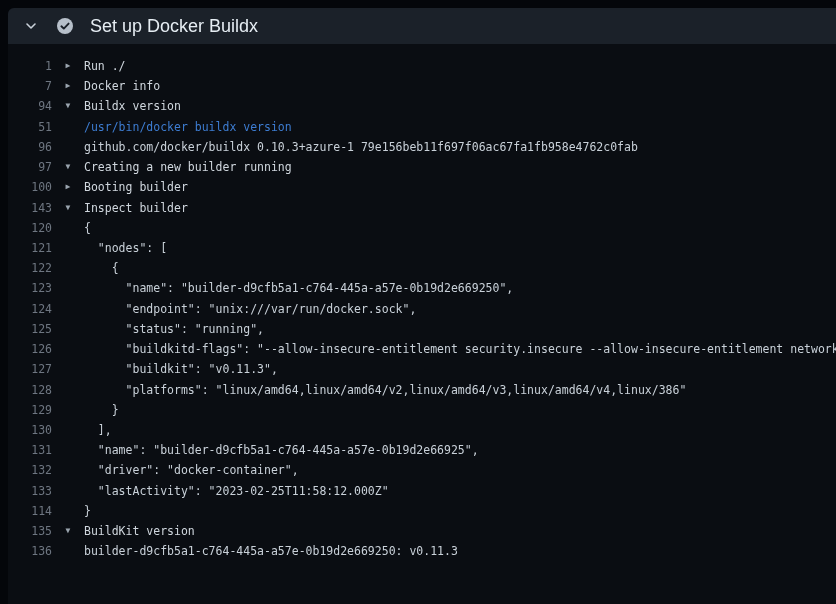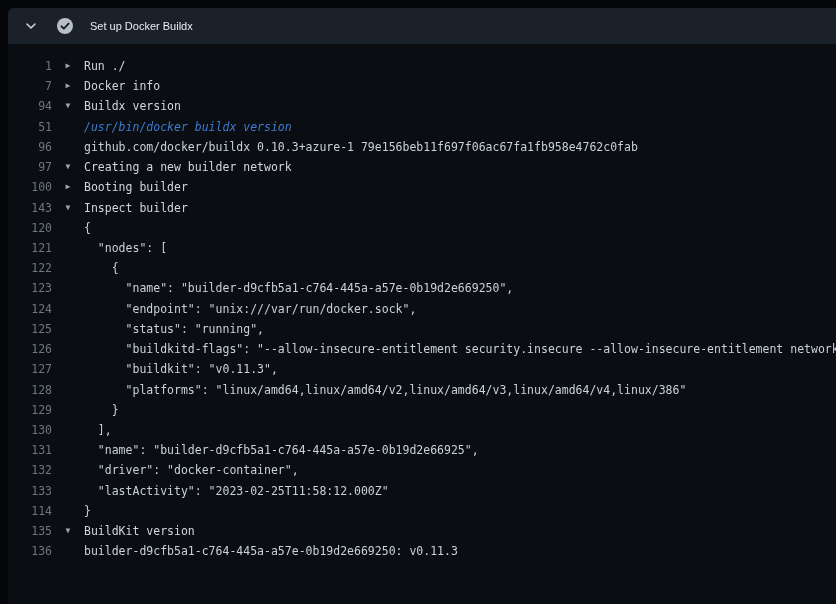--- a/index.html
+++ b/index.html
@@ -31,21 +31,21 @@
   }
   .status-wrap {
     width: 30px; height: 26px;
     display: flex; align-items: center; justify-content: center;
     flex: none;
     margin-left: 6px;
   }
   .step-title {
     margin-left: 10px;
     font-family: "Liberation Sans", sans-serif;
-    font-size: 11px;
+    font-size: 18px;
     font-weight: 500;
     color: #e6edf3;
     white-space: nowrap;
   }
   .log-body {
     padding-top: 12px;
   }
   .row {
     display: flex;
     align-items: center;
@@ -72,21 +72,21 @@
   .row .text {
     flex: 1 1 auto;
     min-width: 0;
     overflow: hidden;
     white-space: pre;
     color: var(--log-text, #c9d1d9);
   }
   .row.group-collapsed, .row.group-expanded { cursor: pointer; }
   .row.group-collapsed .text,
   .row.group-expanded .text { color: var(--group-text, #d0d7de); }
-  .row.command .text { color: var(--command-text, #3d7cd1); font-style: italic; }
+  .row.command .text { color: var(--command-text, #3d7cd1); }
 </style>
 </head>
 <body>
 
 <div class="card">
   <div class="step-header">
     <span class="chev-btn">
       <svg width="16" height="16" viewBox="0 0 16 16">
         <path d="M4 6 L8 10 L12 6" fill="none" stroke="#c9d1d9" stroke-width="1.6" stroke-linecap="round" stroke-linejoin="round"></path>
       </svg>
@@ -121,21 +121,21 @@
         <span class="text">/usr/bin/docker buildx version</span>
       </div>
       <div class="row text">
         <span class="num">96</span>
         <span class="arrow"></span>
         <span class="text">github.com/docker/buildx 0.10.3+azure-1 79e156beb11f697f06ac67fa1fb958e4762c0fab</span>
       </div>
       <div class="row group-expanded">
         <span class="num">97</span>
         <span class="arrow">▼</span>
-        <span class="text">Creating a new builder network</span>
+        <span class="text">Creating a new builder running</span>
       </div>
       <div class="row group-collapsed">
         <span class="num">100</span>
         <span class="arrow">▶</span>
         <span class="text">Booting builder</span>
       </div>
       <div class="row group-expanded">
         <span class="num">143</span>
         <span class="arrow">▼</span>
         <span class="text">Inspect builder</span>

